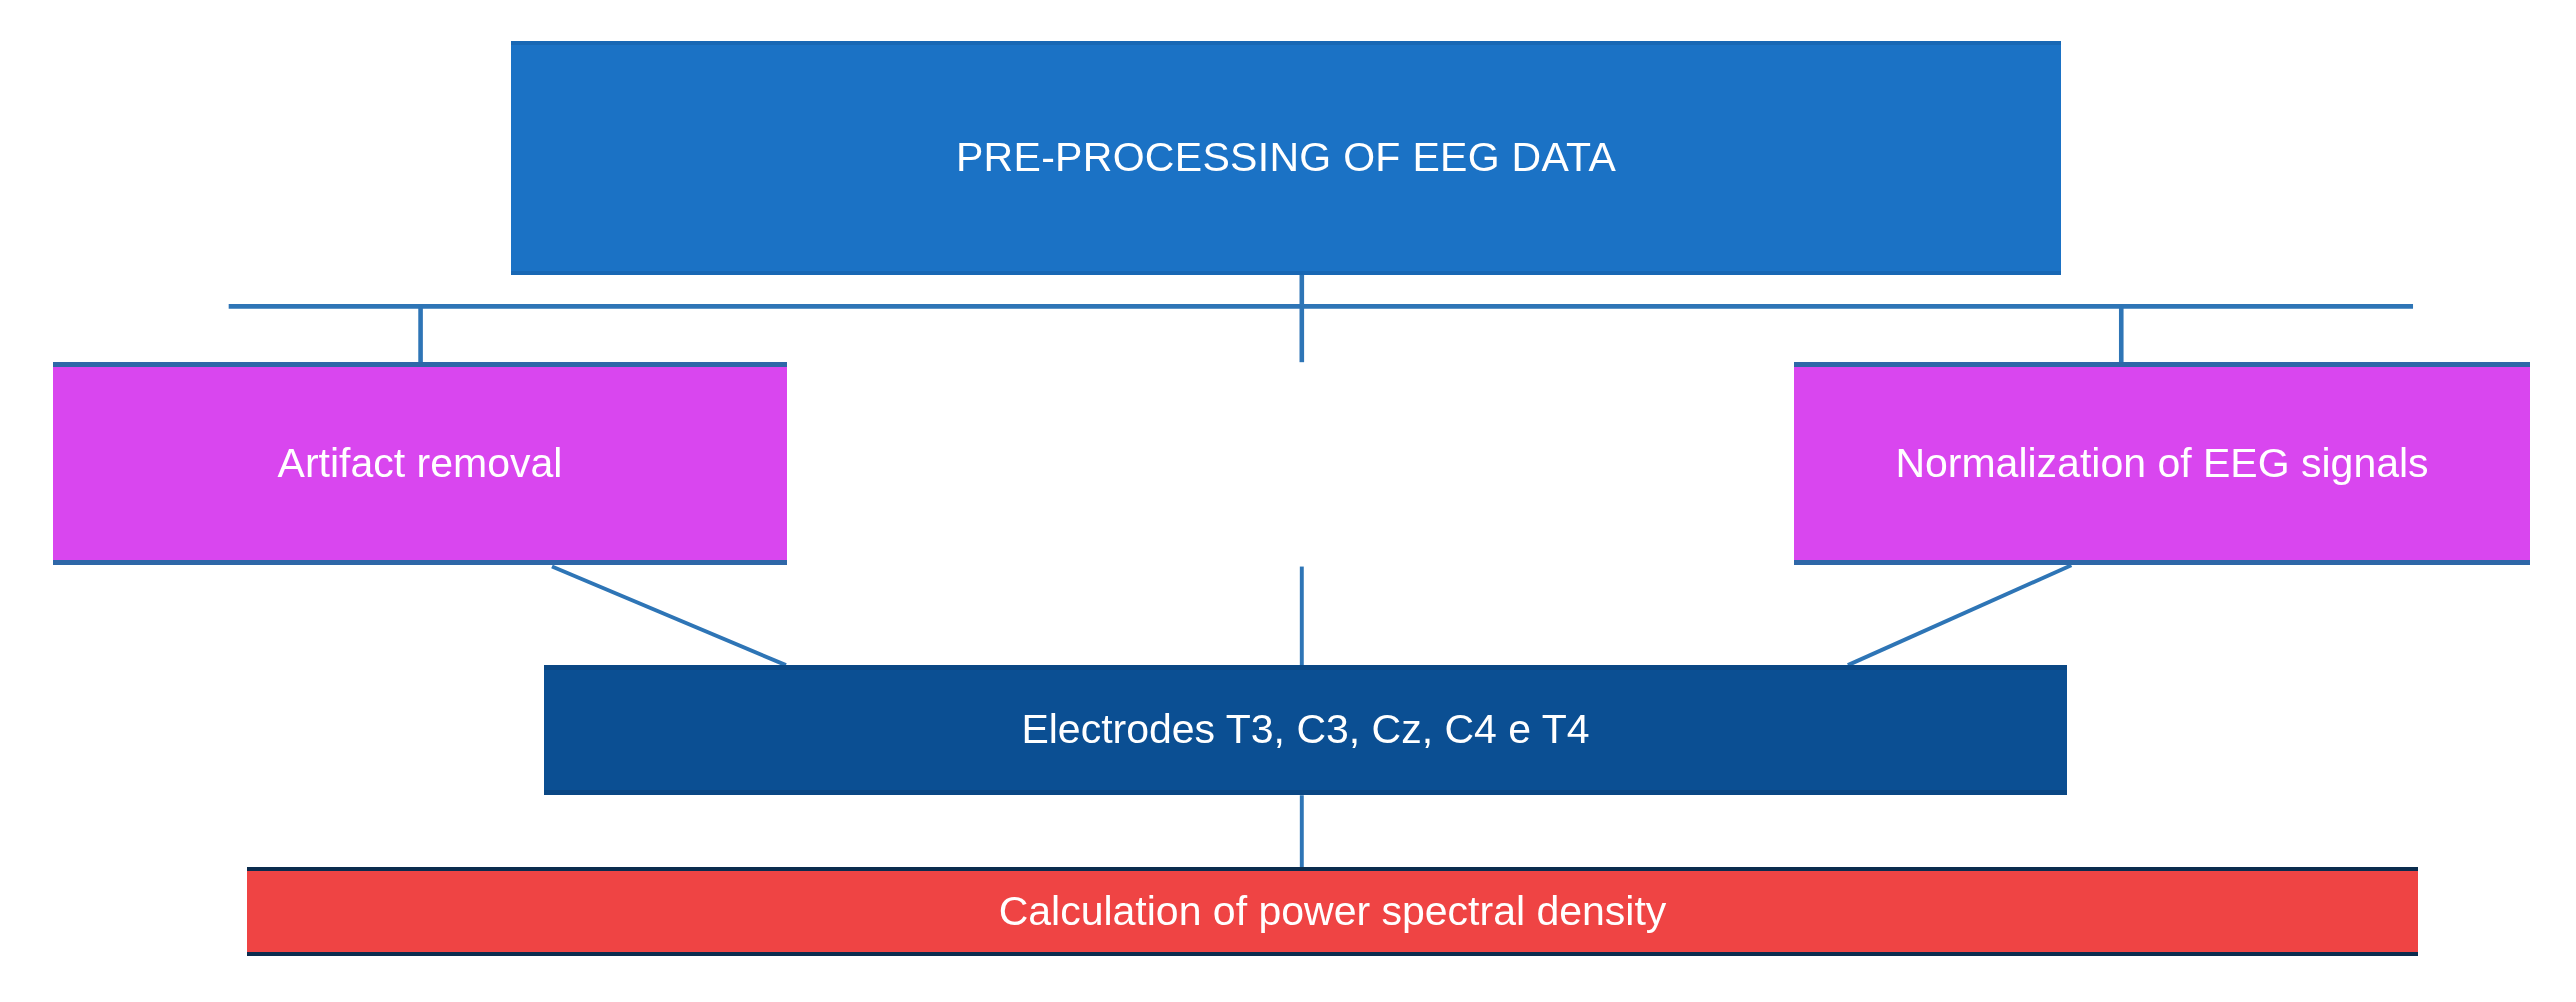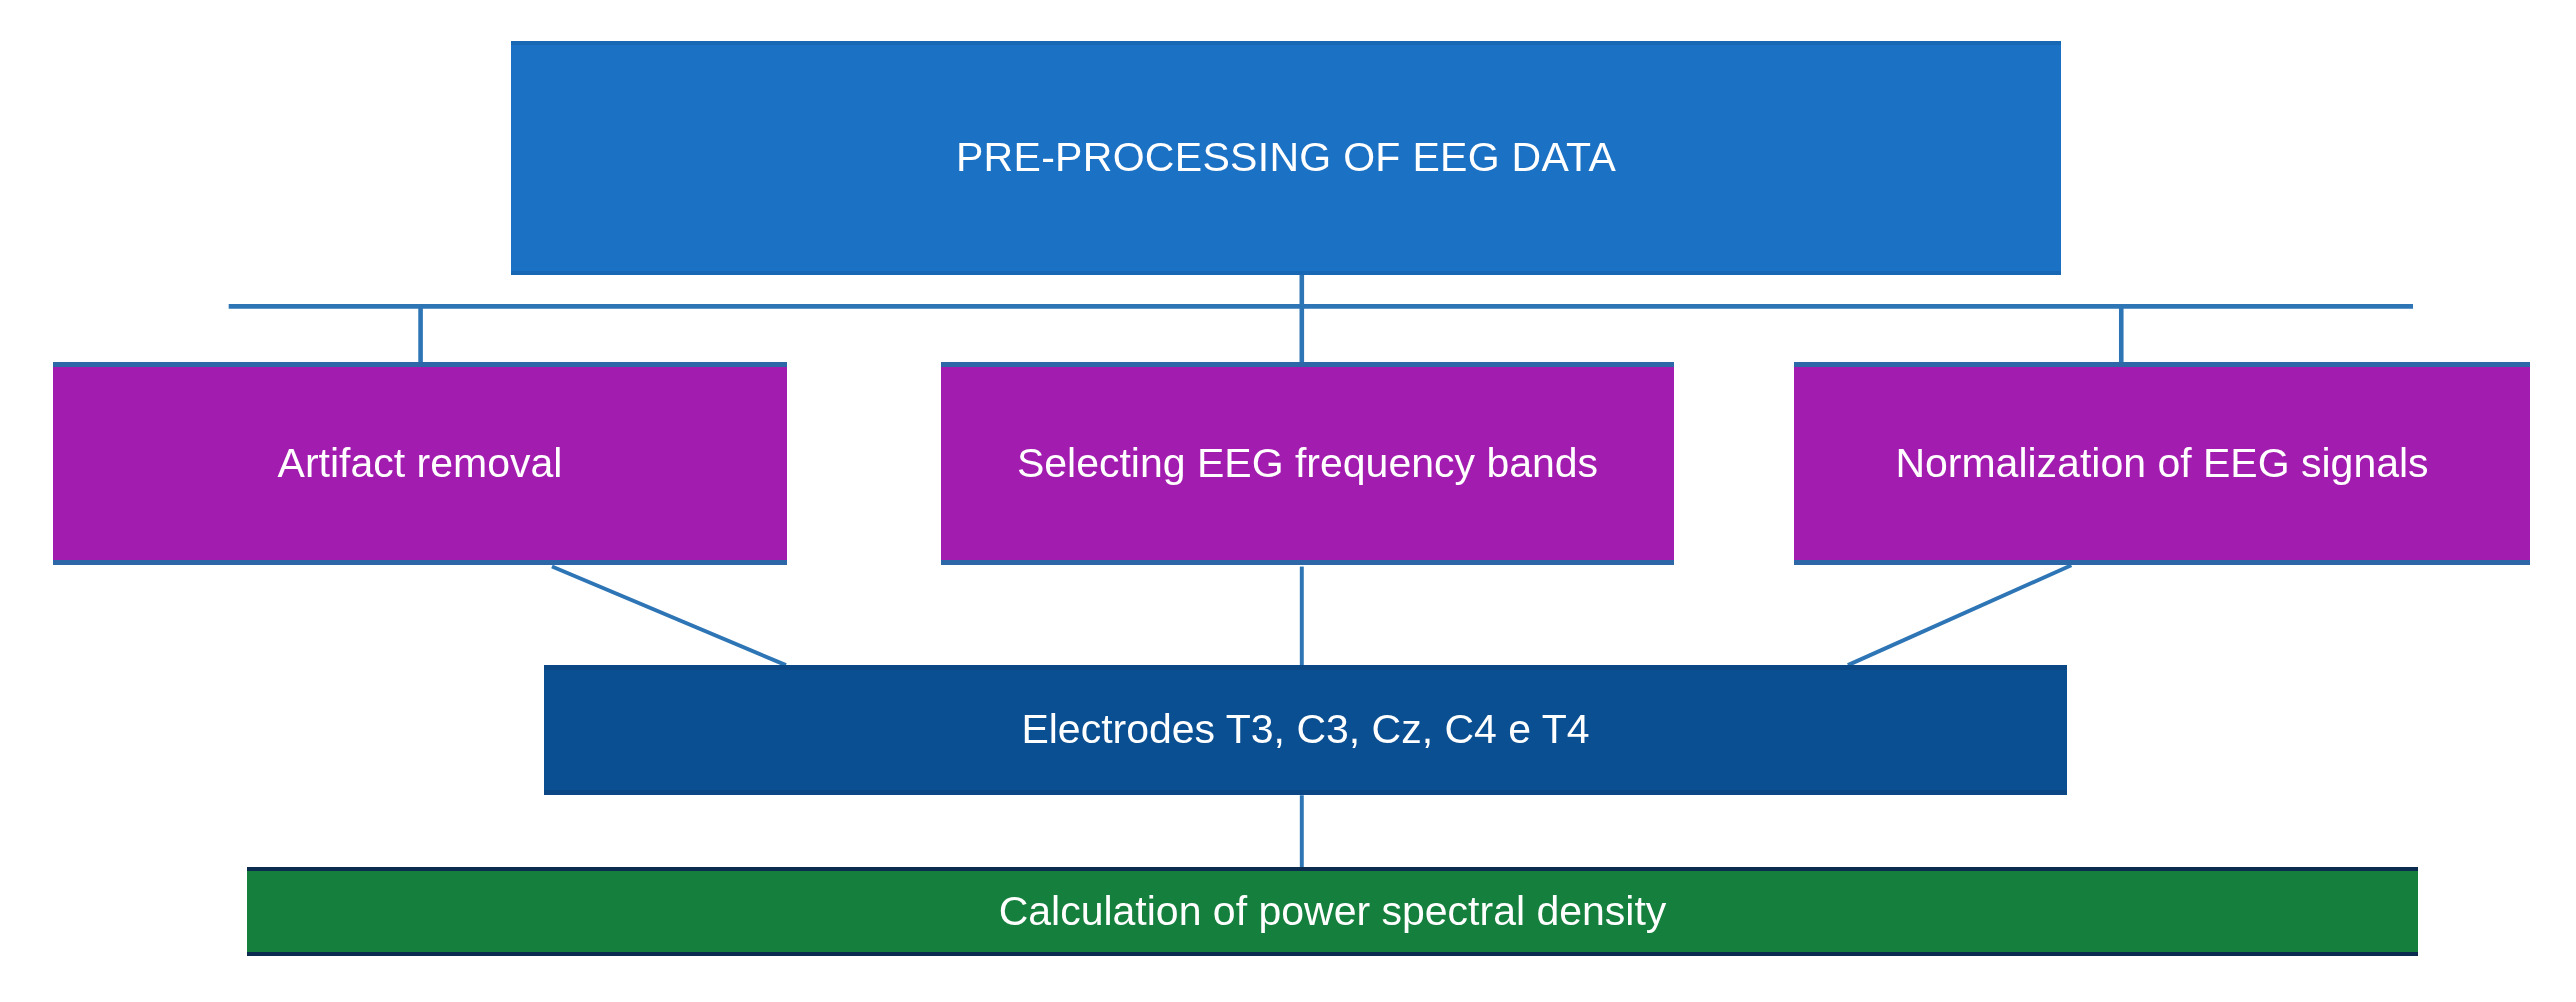--- a/index.html
+++ b/index.html
@@ -35,21 +35,21 @@
     height: 234px;
     background: #1B72C5;
     border-top: 4.6px solid #1867B4;
     border-bottom: 4.6px solid #1867B4;
     font-size: 41px;
     letter-spacing: 0.3px;
   }
   .node-step {
     top: 362px;
     height: 203px;
-    background: #a21caf;
+    background: #d946ef;
     border-top: 5.3px solid #2E67A8;
     border-bottom: 5.3px solid #2E67A8;
     font-size: 41px;
   }
   .node-step-1 { left: 53px;   width: 734px; }
   .node-step-2 { left: 941px; width: 733px; padding: 0 26px; }
   .node-step-3 { left: 1794px; width: 736px; padding: 0 16px; }
   .node-electrodes {
     left: 544px;
     top: 665px;
@@ -59,21 +59,21 @@
     border-top: 5.3px solid #0A4784;
     border-bottom: 5.3px solid #0A4784;
     font-size: 41px;
     text-align: right;
   }
   .node-psd {
     left: 247px;
     top: 867px;
     width: 2171px;
     height: 89px;
-    background: #15803d;
+    background: #ef4444;
     border-top: 4.6px solid #0B2C4E;
     border-bottom: 4.6px solid #0B2C4E;
     font-size: 41px;
   }
   #connectors {
     position: absolute;
     left: 0;
     top: 0;
     width: 2576px;
     height: 1003px;
@@ -105,23 +105,20 @@
   </svg>
 
   <div class="node node-title">
     <span>PRE-PROCESSING OF EEG DATA</span>
   </div>
 
   <div class="node node-step node-step-1">
     <span>Artifact removal</span>
   </div>
 
-  <div class="node node-step node-step-2">
-    <span>Selecting EEG frequency bands</span>
-  </div>
 
   <div class="node node-step node-step-3">
     <span>Normalization of EEG signals</span>
   </div>
 
   <div class="node node-electrodes">
     <span>Electrodes T3, C3, Cz, C4 e T4</span>
   </div>
 
   <div class="node node-psd">

